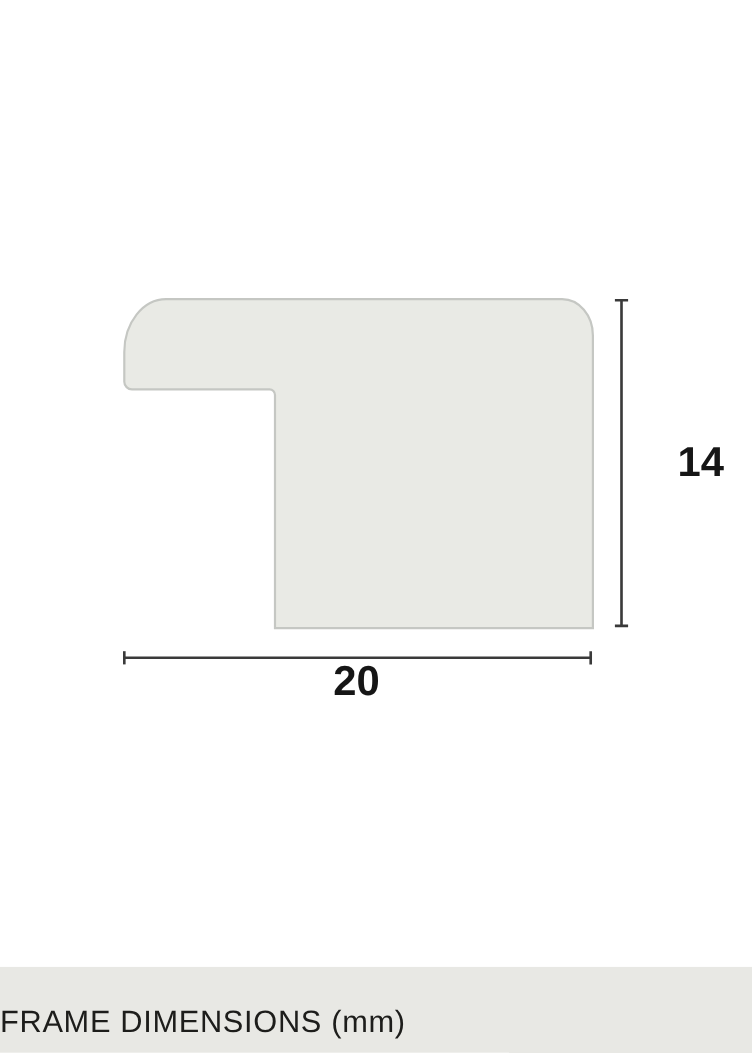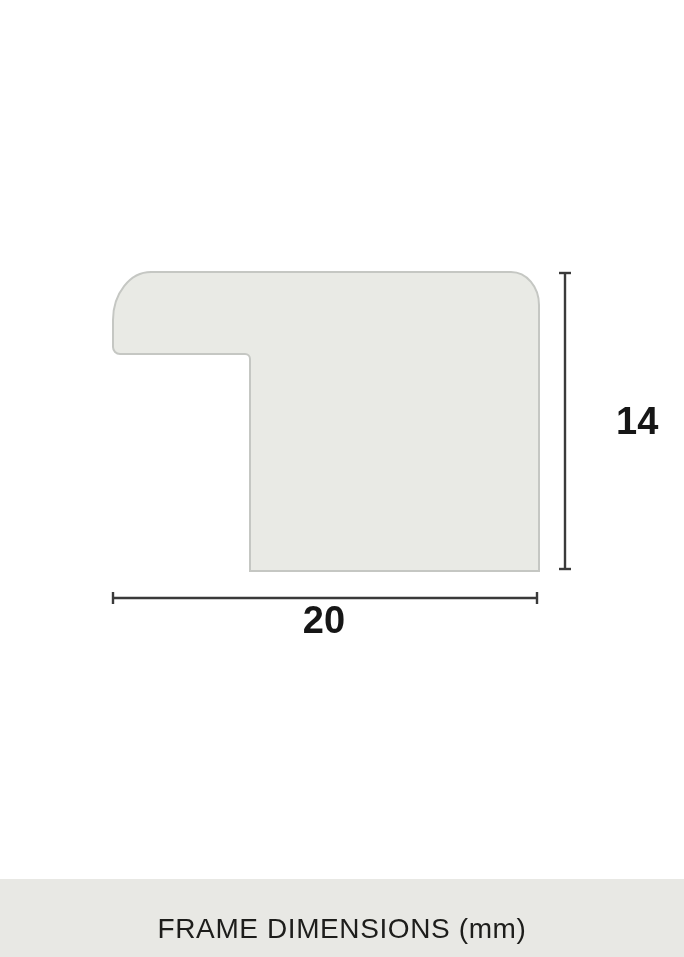--- a/index.html
+++ b/index.html
@@ -40,21 +40,21 @@
   .caption-band{
     position:absolute;
     left:0;top:879px;
     width:684px;height:78px;
     background:var(--caption-bg);
   }
   .caption-text{
     position:absolute;
     left:0;top:913px;
     width:100%;
-    text-align:center;
+    text-align:left;
     color:var(--caption-text);
     font-size:28px;
     font-weight:400;
     letter-spacing:0.6px;
     line-height:1.15;
     white-space:nowrap;
   }
 </style>
 </head>
 <body>

